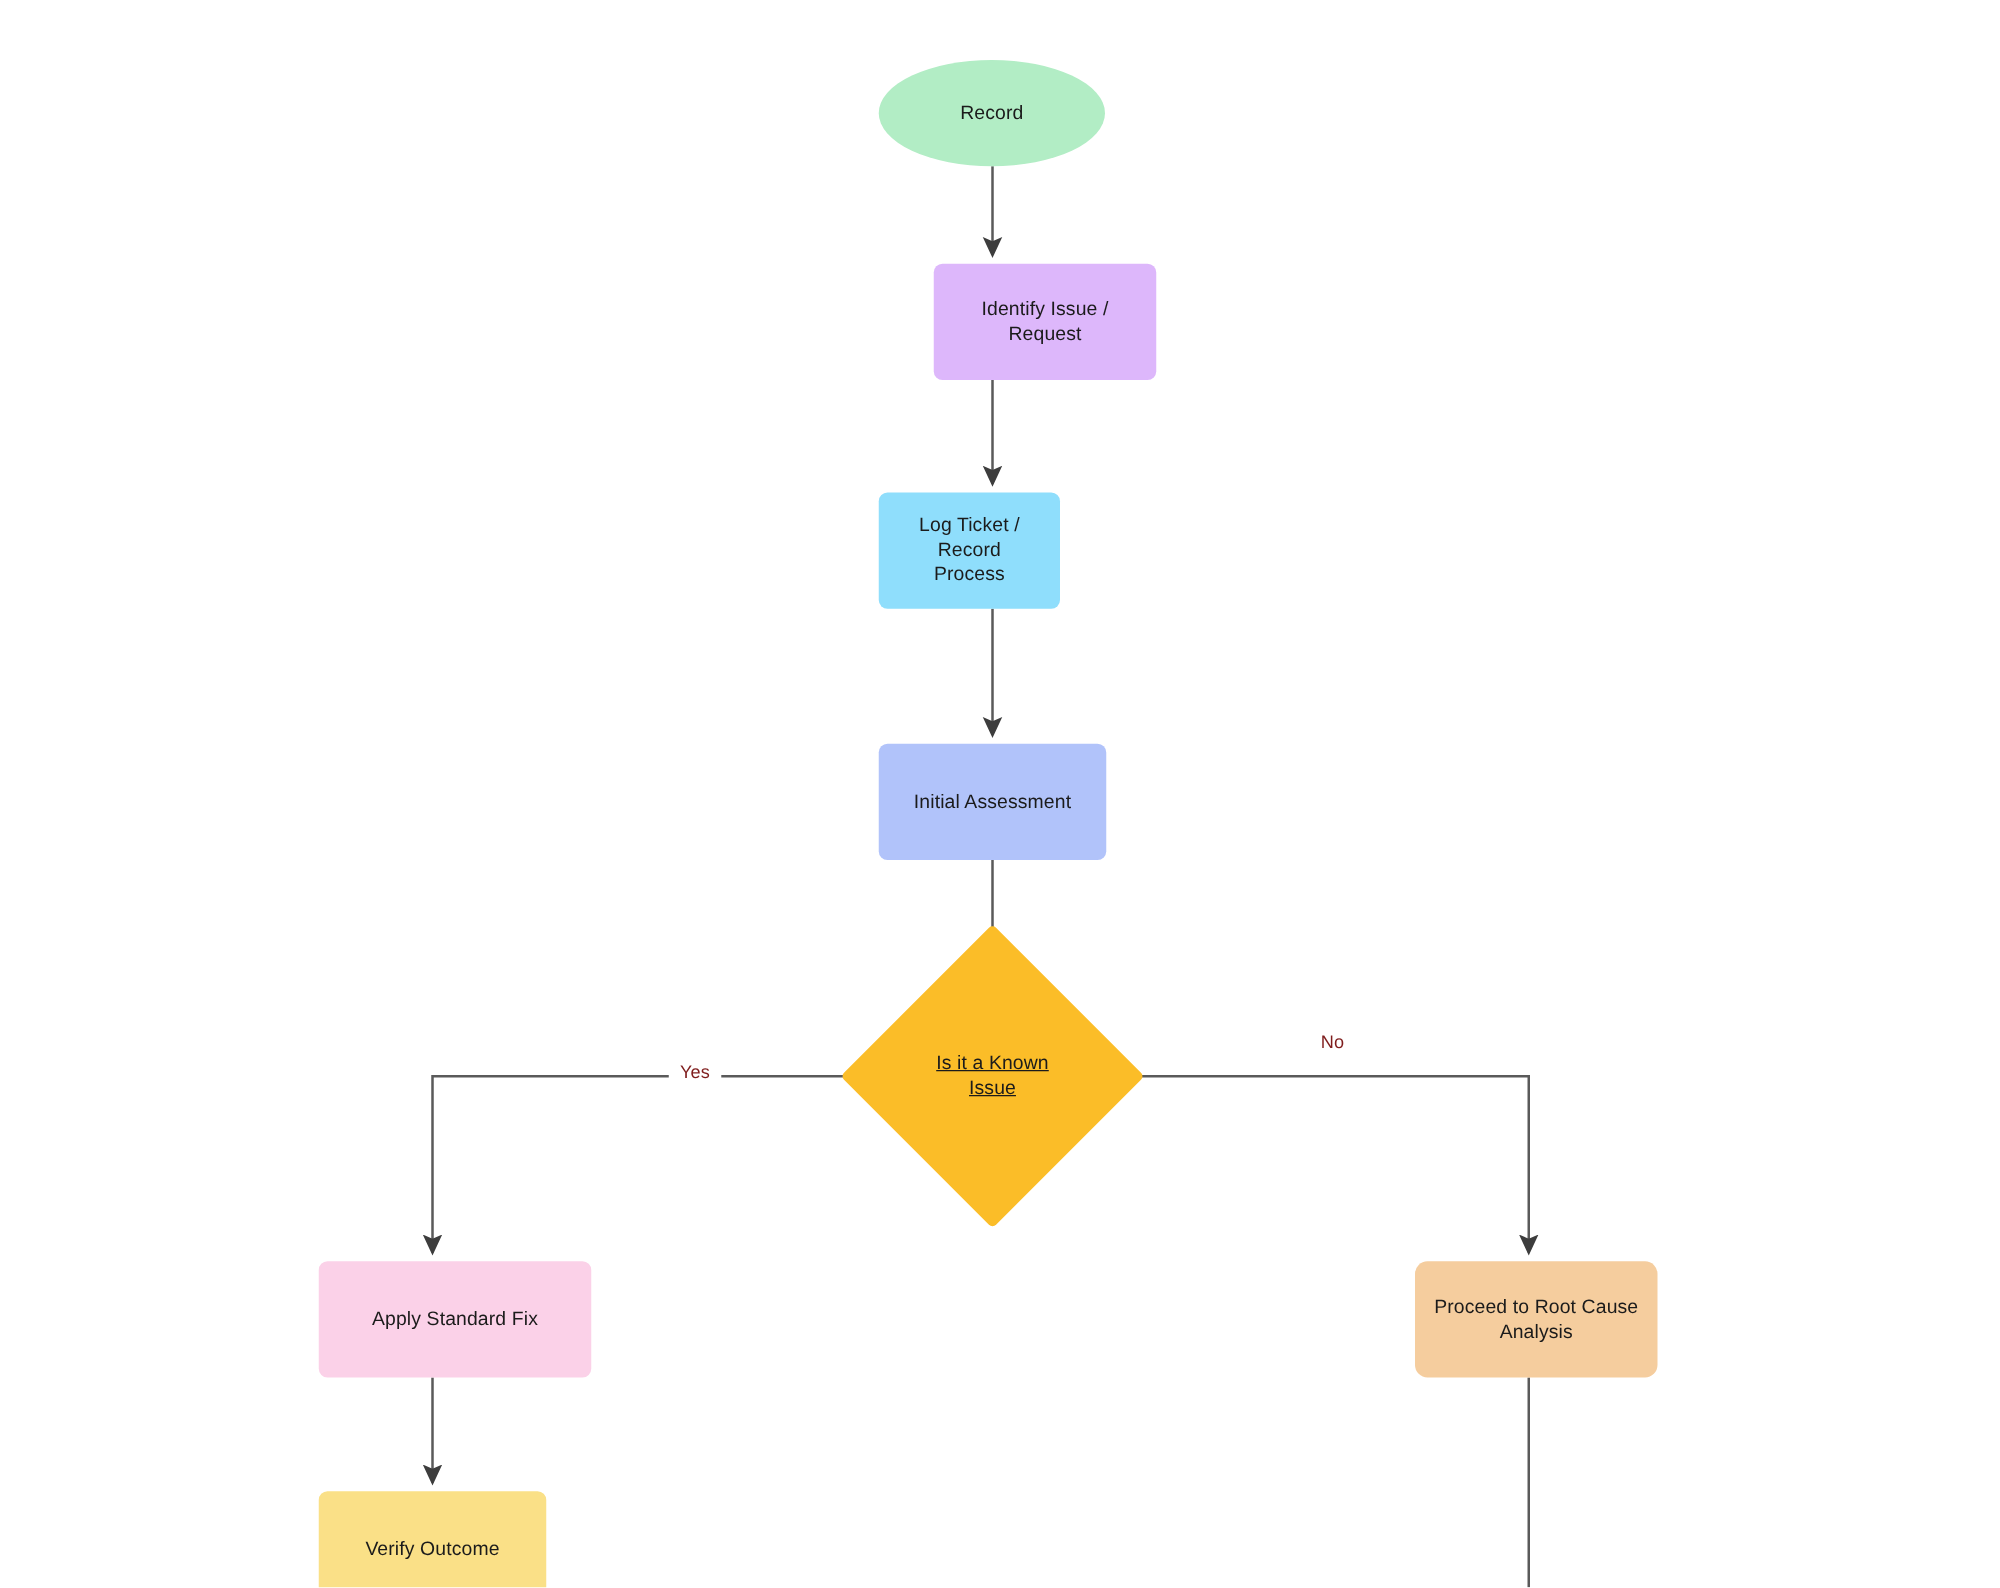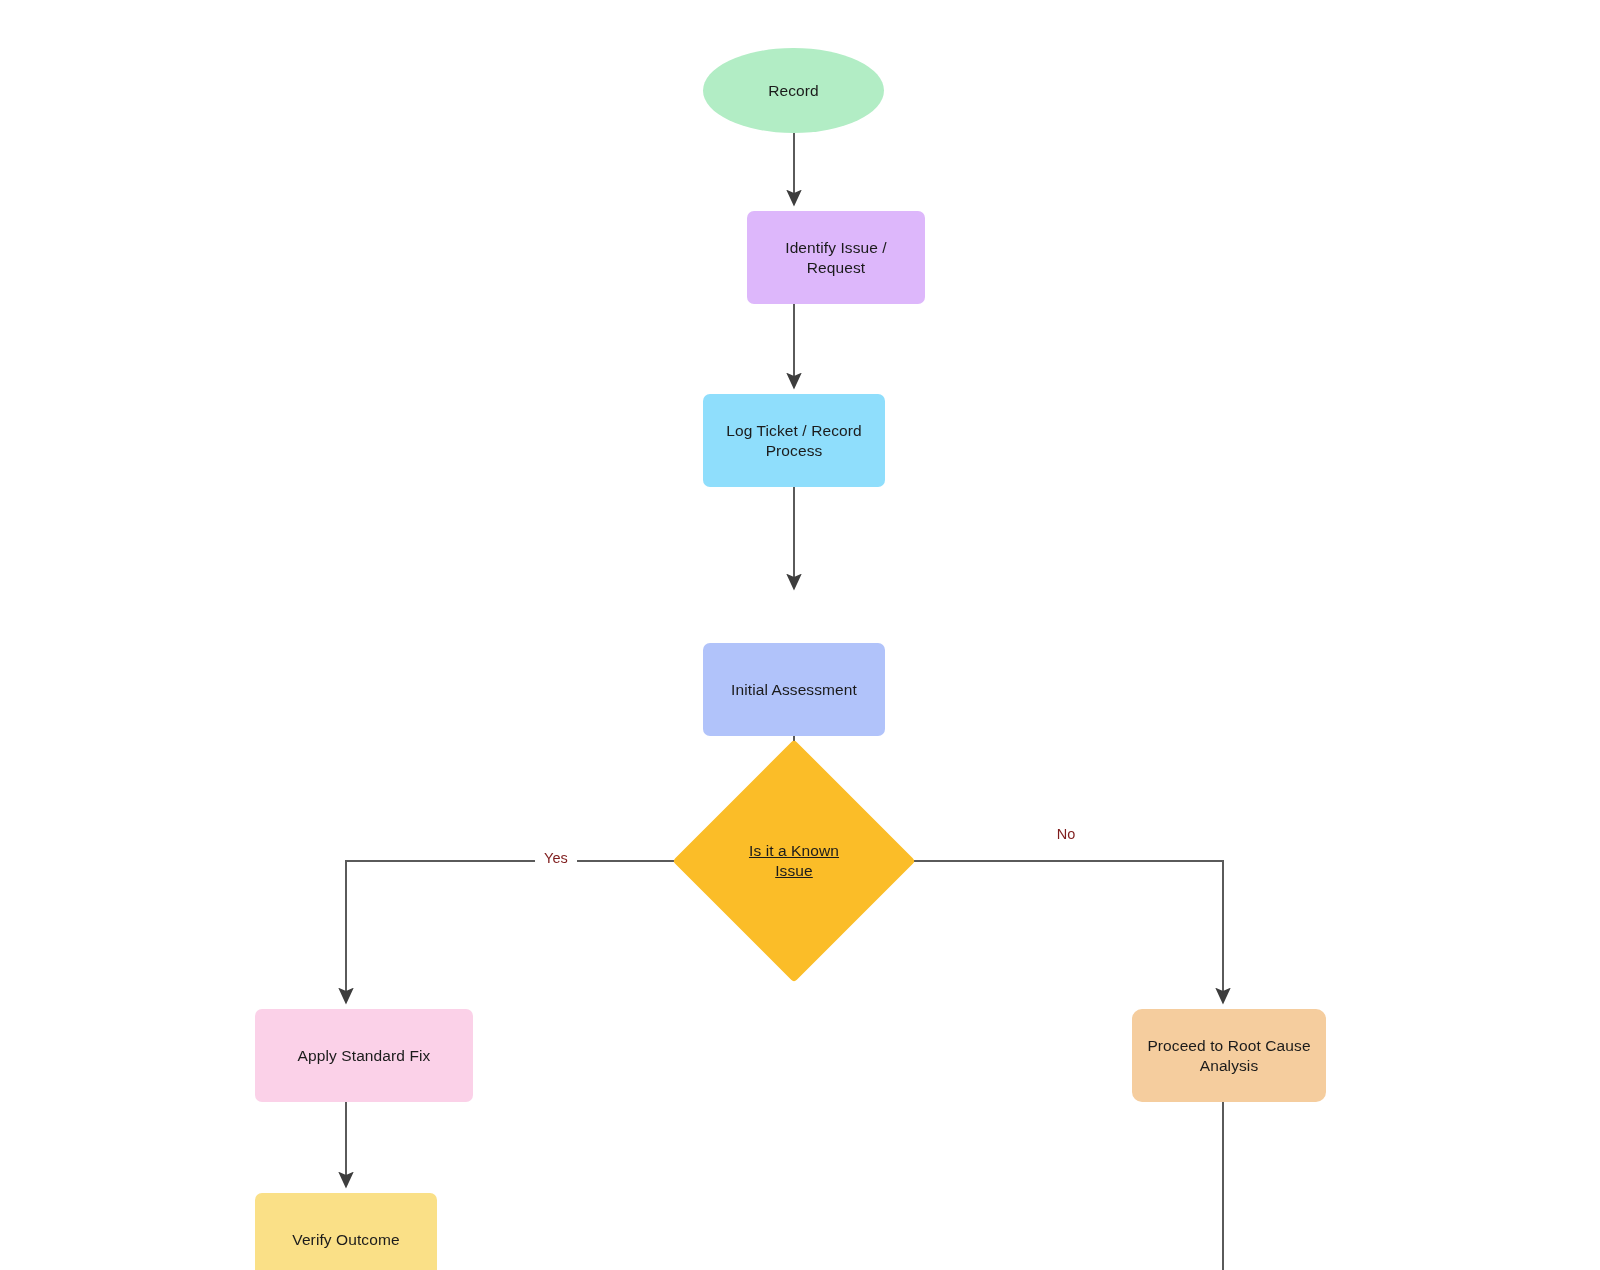--- a/index.html
+++ b/index.html
@@ -108,26 +108,26 @@
   </svg>
 
   <div class="node ellipse" style="left:703px; top:48px; width:181px; height:85px; background:#b2edc5;">
     <span class="label">Record</span>
   </div>
 
   <div class="node rect" style="left:703px; top:211px; width:178px; height:93px; background:#ddb7fb;margin-left:44px;">
     <span class="label">Identify Issue / Request</span>
   </div>
 
-  <div class="node rect" style="left:703px; top:394px; width:182px; height:93px; background:#8fdefc;">
+  <div class="node rect" style="left:703px; top:394px; width:145px; height:93px; background:#8fdefc;">
     <span class="label">Log Ticket / Record
 Process</span>
   </div>
 
-  <div class="node rect" style="left:703px; top:595px; width:182px; height:93px; background:#b1c3fa;margin-top:48px;">
+  <div class="node rect" style="left:703px; top:595px; width:182px; height:93px; background:#b1c3fa;">
     <span class="label">Initial Assessment</span>
   </div>
 
   <div class="node diamond" style="left:708px; top:775px; width:172px; height:172px;">
     <div class="diamond-shape" style="background:#fbbd28;"></div>
     <span class="label">Is it a Known
 Issue</span>
   </div>
 
   <div class="node rect" style="left:255px; top:1009px; width:218px; height:93px; background:#fbd1e8;">

